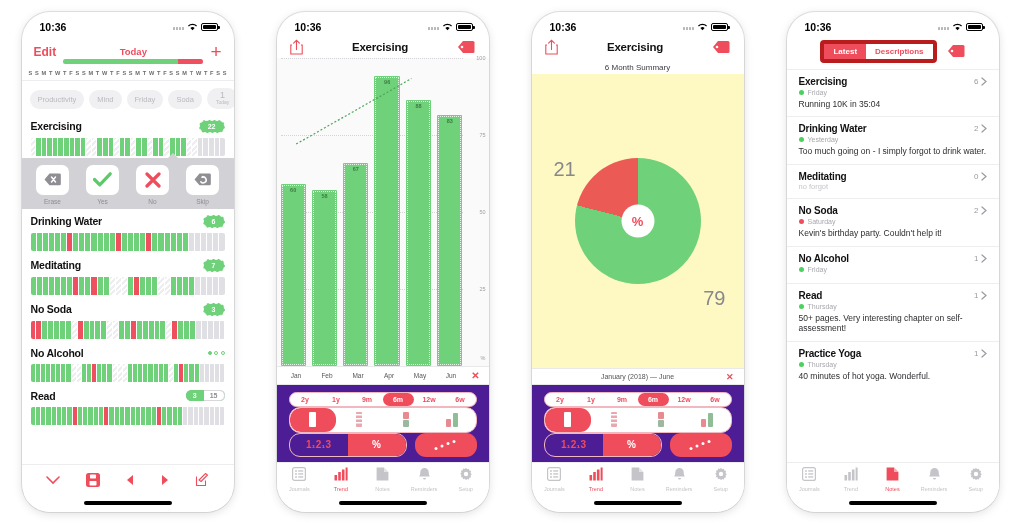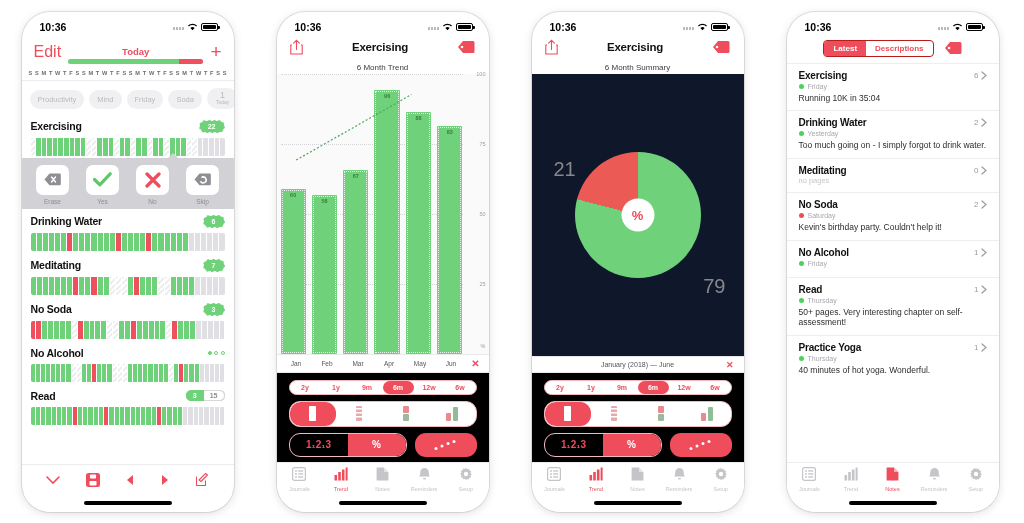--- a/index.html
+++ b/index.html
@@ -46,21 +46,21 @@
 
   
   .homebar { height: 18px; flex: 0 0 18px; display:flex; align-items:center; justify-content:center; background:#fff;}
   .homebar i { display:block; width: 88px; height: 4px; border-radius: 2px; background:#000; }
 
   
   .s1-head {
     display: flex; align-items: center; gap: 7px;
     padding: 3px 12px 5px 12px;
   }
-  .s1-edit { color: #ef4c5c; font-size: 16px; font-weight: 400; }
+  .s1-edit { color: #ef4c5c; font-size: 12px; font-weight: 700; }
   .s1-prog { flex: 1; position: relative; text-align: center; }
   .s1-today { font-size: 9.5px; color: #ef4c5c; font-weight: 600; margin-bottom: 1px;}
   .s1-bar { height: 5px; border-radius: 3px; background: #e2e2e6; overflow: hidden; display: flex; }
   .s1-bar .g { background: #6fd17a; }
   .s1-bar .r { background: #ef5060; }
   .s1-plus { color: #ef4c5c; font-size: 19px; line-height: 12px; font-weight: 300;}
 
   .s1-days {
     display: flex; justify-content: space-between;
     padding: 1px 7px 4px 7px;
@@ -134,21 +134,21 @@
   .bar { flex:1; background:#6fd17a; position:relative; border-radius:1px;
          outline:1px dotted rgba(255,255,255,.8); outline-offset:-2px;}
   .bar b { position:absolute; top:3px; left:0; right:0; text-align:center;
            font-size:5.5px; color:#3d7a45; font-weight:bold;}
   .trendline { position:absolute; left:4px; right:26px; top:6px; bottom:0; pointer-events:none;}
 
   .xaxis { display:flex; align-items:center; padding:3px 4px 3px 4px; border-bottom:1px solid #e9e9ec; background:#fff;}
   .xaxis span { flex:1; text-align:center; font-size:6.5px; color:#55555a;}
   .xaxis .close { flex:0 0 18px; color:#ef4c5c; font-size:10px; font-weight:bold; text-align:center;}
 
-  .controls { background:#000000; padding:7px 12px 5px; display:flex; flex-direction:column; gap:6px;}
+  .controls { background:#4c1d95; padding:7px 12px 5px; display:flex; flex-direction:column; gap:0;}
   .seg-period {
     display:flex; border:1px solid #f2b8bf; border-radius:9px; overflow:hidden; background:#fff;
   }
   .seg-period span { flex:1; text-align:center; font-size:7px; font-weight:bold; color:#ef4c5c; padding:3px 0;}
   .seg-period span.on { background:#ef4c5c; color:#fff; border-radius:9px;}
   .seg-style {
     display:flex; border:1px solid #f2b8bf; border-radius:11px; background:#fff; overflow:hidden; height:26px;
   }
   .seg-style .it { flex:1; display:flex; align-items:center; justify-content:center; gap:1.5px;}
   .seg-style .it.on { background:#ef4c5c; border-radius:11px;}
@@ -159,34 +159,34 @@
   .dotbtn { width:62px; height:24px; background:#ef4c5c; border-radius:11px; display:flex; align-items:center; justify-content:center;}
 
   .tabbar {
     display:flex; border-top:1px solid #ededf0; padding:4px 2px 2px; background:#fff;
   }
   .tab { flex:1; display:flex; flex-direction:column; align-items:center; gap:1px; color:#c4c4c9;}
   .tab .lbl { font-size:5.5px; }
   .tab.on { color:#ef4c5c; }
 
   
-  .pie-area { flex:1; background:#0f172a; position:relative; display:flex; align-items:center; justify-content:center;}
+  .pie-area { flex:1; background:#fef9c3; position:relative; display:flex; align-items:center; justify-content:center;}
   .pie { width:126px; height:126px; border-radius:50%; position:relative;}
   .pie .hole { position:absolute; left:50%; top:50%; transform:translate(-50%,-50%);
                width:33px; height:33px; background:#fff; border-radius:50%;
                display:flex; align-items:center; justify-content:center;
                color:#ef4c5c; font-size:13px; font-weight:600;}
   .pie-lbl { position:absolute; font-size:20px; color:#87878c; font-weight:300;}
   .pie-range { text-align:center; font-size:7px; color:#55555a; padding:4px 0 4px; border-top:1px solid #e9e9ec;
                border-bottom:1px solid #e9e9ec; background:#fff; position:relative;}
   .pie-range .x { position:absolute; right:10px; top:3px; color:#ef4c5c; font-size:9px; font-weight:bold;}
 
   
   .s4-head { display:flex; align-items:center; justify-content:center; gap:10px; padding:2px 12px 6px; }
-  .s4-seg { display:flex; border:1px solid #b91c1c; border-radius:4px; overflow:hidden; }
+  .s4-seg { display:flex; border:4px solid #b91c1c; border-radius:4px; overflow:hidden; }
   .s4-seg span { font-size:8px; font-weight:600; padding:3px 9px; color:#ef4c5c;}
   .s4-seg span.on { background:#ef4c5c; color:#fff;}
   .s4-all { font-size:19px; font-weight:bold; padding:2px 12px 8px; color:#111; letter-spacing:-.5px;}
   .s4-list { flex:1; overflow:hidden; background:#fff; }
   .s4-item { padding:6px 12px 7px; border-top:1px solid #eeeef1; }
   .s4-irow { display:flex; align-items:center; justify-content:space-between;}
   .s4-iname { font-size:10px; font-weight:bold; color:#111; letter-spacing:-.2px;}
   .s4-count { font-size:8px; color:#9a9aa0; display:flex; align-items:center; gap:2px;}
   .s4-meta { display:flex; align-items:center; gap:4px; margin:2px 0 3px;}
   .s4-dot { width:5px;height:5px;border-radius:50%; background:#4cd05e; display:block;}
@@ -633,21 +633,20 @@
             <path d="M2 6 h-1.2 v9 h11.4 v-9 h-1.2" stroke="#ef4c5c" stroke-width="1.1" fill="none"></path>
             <path d="M6.5 10.5 v-9 M3.6 4.2 L6.5 1.2 L9.4 4.2" stroke="#ef4c5c" stroke-width="1.1" fill="none" stroke-linecap="round"></path>
             </svg>
           <span class="s23-title">Exercising</span>
           <svg width="18" height="14" viewBox="0 0 18 14">
             <path d="M6 1 H16 a1.5 1.5 0 0 1 1.5 1.5 V11.5 A1.5 1.5 0 0 1 16 13 H6 L1 7 Z" fill="#ef4c5c"></path>
             <circle cx="5" cy="7" r="1.3" fill="#fff"></circle>
             </svg>
         </div>
 
-        <div class="s23-sub">6 Month Trend</div>
 
         <div class="chartwrap" id="barchart">
             <div class="gridline" style="top: 75%;"></div>
             <div class="gridlabel" style="top: 75%;">25</div>
             <div class="gridline" style="top: 50%;"></div>
             <div class="gridlabel" style="top: 50%;">50</div>
             <div class="gridline" style="top: 25%;"></div>
             <div class="gridlabel" style="top: 25%;">75</div>
             <div class="gridline" style="top: 0%;"></div>
             <div class="gridlabel" style="top: 0%;">100</div>
@@ -1010,21 +1009,21 @@
             <div class="s4-item">
               <div class="s4-irow">
                 <span class="s4-iname">Meditating</span>
                 <span class="s4-count">
                   <span>0</span>
                   <svg width="6" height="9" viewBox="0 0 6 9">
                     <path d="M1 1 L5 4.5 L1 8" stroke="#9a9aa0" stroke-width="1.2" fill="none" stroke-linecap="round"></path>
                   </svg>
                 </span>
               </div>
-              <div class="s4-note empty">no pages</div>
+              <div class="s4-note empty">no forgot</div>
             </div>
             <div class="s4-item">
               <div class="s4-irow">
                 <span class="s4-iname">No Soda</span>
                 <span class="s4-count">
                   <span>2</span>
                   <svg width="6" height="9" viewBox="0 0 6 9">
                     <path d="M1 1 L5 4.5 L1 8" stroke="#9a9aa0" stroke-width="1.2" fill="none" stroke-linecap="round"></path>
                   </svg>
                 </span>

